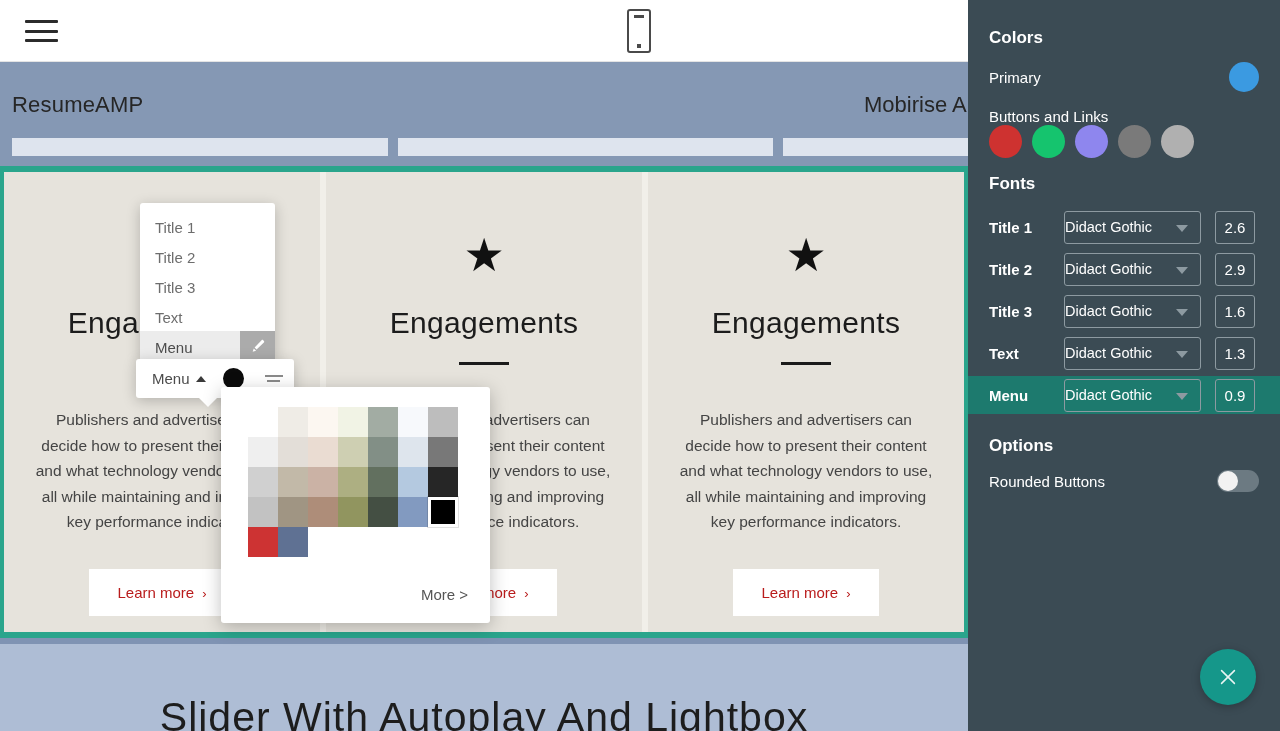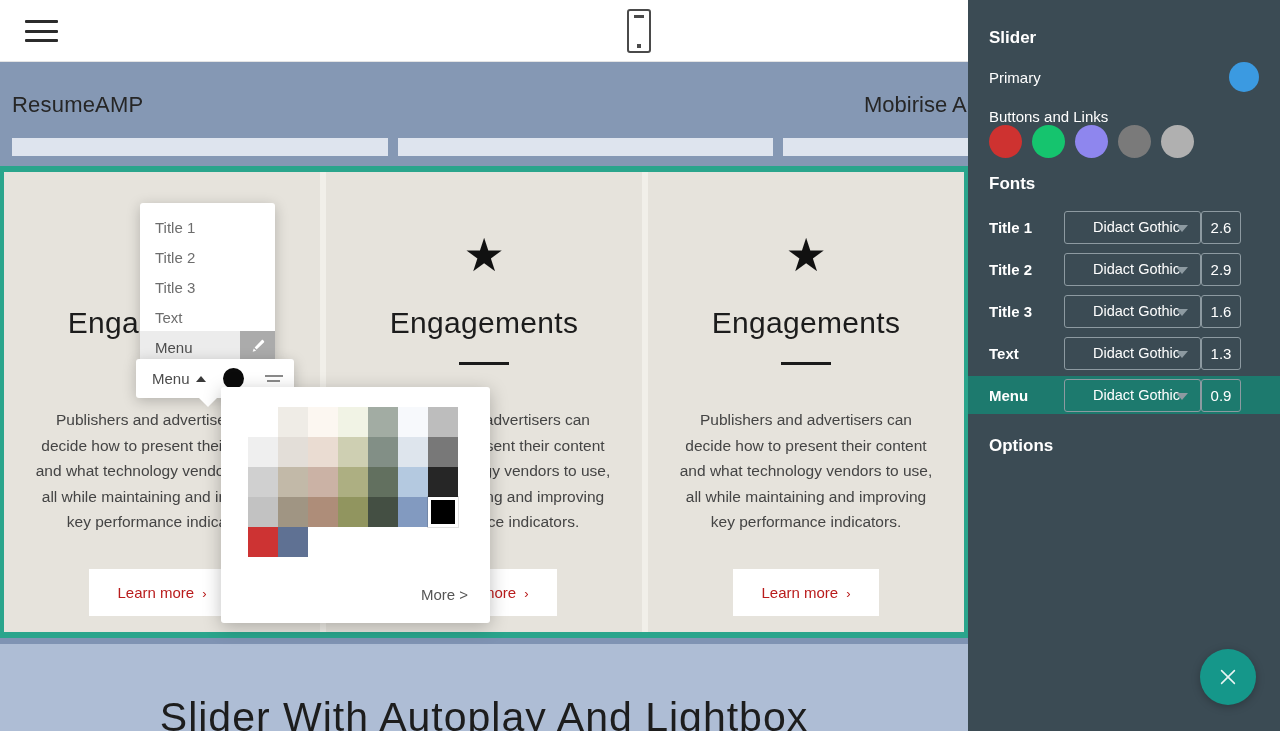--- a/index.html
+++ b/index.html
@@ -273,24 +273,24 @@
     height: 38px; margin: 0 -21px 4px; padding: 0 21px;
   }
   .font-row.active { background: #1d7a6e; }
   .font-row .fr-label { width: 75px; font-size: 15px; color: #ffffff; font-weight: bold; }
   .fr-select {
     position: relative;
     width: 137px; height: 33px;
     border: 1px solid #8d9aa1;
     border-radius: 3px;
     display: flex; align-items: center;
-    padding-left: 28px;
+    padding-left: 0;
     font-size: 14.5px; color: #ffffff;
     cursor: pointer;
-    margin-right: 0;
+    margin-right: 14px;
   }
   .fr-caret {
     position: absolute; right: 12px; top: 50%;
     margin-top: -2px;
     width: 0; height: 0;
     border-left: 6px solid transparent;
     border-right: 6px solid transparent;
     border-top: 7px solid #8d9aa1;
   }
   .fr-size {
@@ -462,21 +462,21 @@
         <span class="sw" style="background: rgb(95, 113, 147);"></span>
       </div>
     <span class="more-link">More &gt;</span>
   </div>
 
   <div class="panel">
 
 
     <div class="panel-body">
 
-      <div class="section-head">Slider</div>
+      <div class="section-head">Colors</div>
 
       <div class="row">
         <span class="row-label">Primary</span>
         <span class="primary-dot" style="background: rgb(59, 154, 225);"></span>
       </div>
 
       <div class="row-label" style="">Buttons and Links</div>
       <div class="btn-colors">
           <span class="dot" style="background: rgb(206, 50, 48);"></span>
           <span class="dot" style="background: rgb(21, 196, 110);"></span>
@@ -525,20 +525,26 @@
             <span class="fr-select">
               <span>Didact Gothic</span>
               <span class="fr-caret"></span>
             </span>
             <span class="fr-size">0.9</span>
           </div>
         </div>
 
       <div class="section-head" style="margin-top:22px;">Options</div>
 
+      <div class="row">
+        <span class="row-label">Rounded Buttons</span>
+        <span class="toggle">
+          <span class="knob"></span>
+        </span>
+      </div>
 
     </div>
 
     <div class="fab">
       <svg width="22" height="22" viewBox="0 0 24 24" aria-hidden="true">
         <path d="M5 5 L19 19 M19 5 L5 19" stroke="#e9f5f3" stroke-width="1.7" fill="none" stroke-linecap="round"></path>
       </svg>
     </div>
 
   </div>

